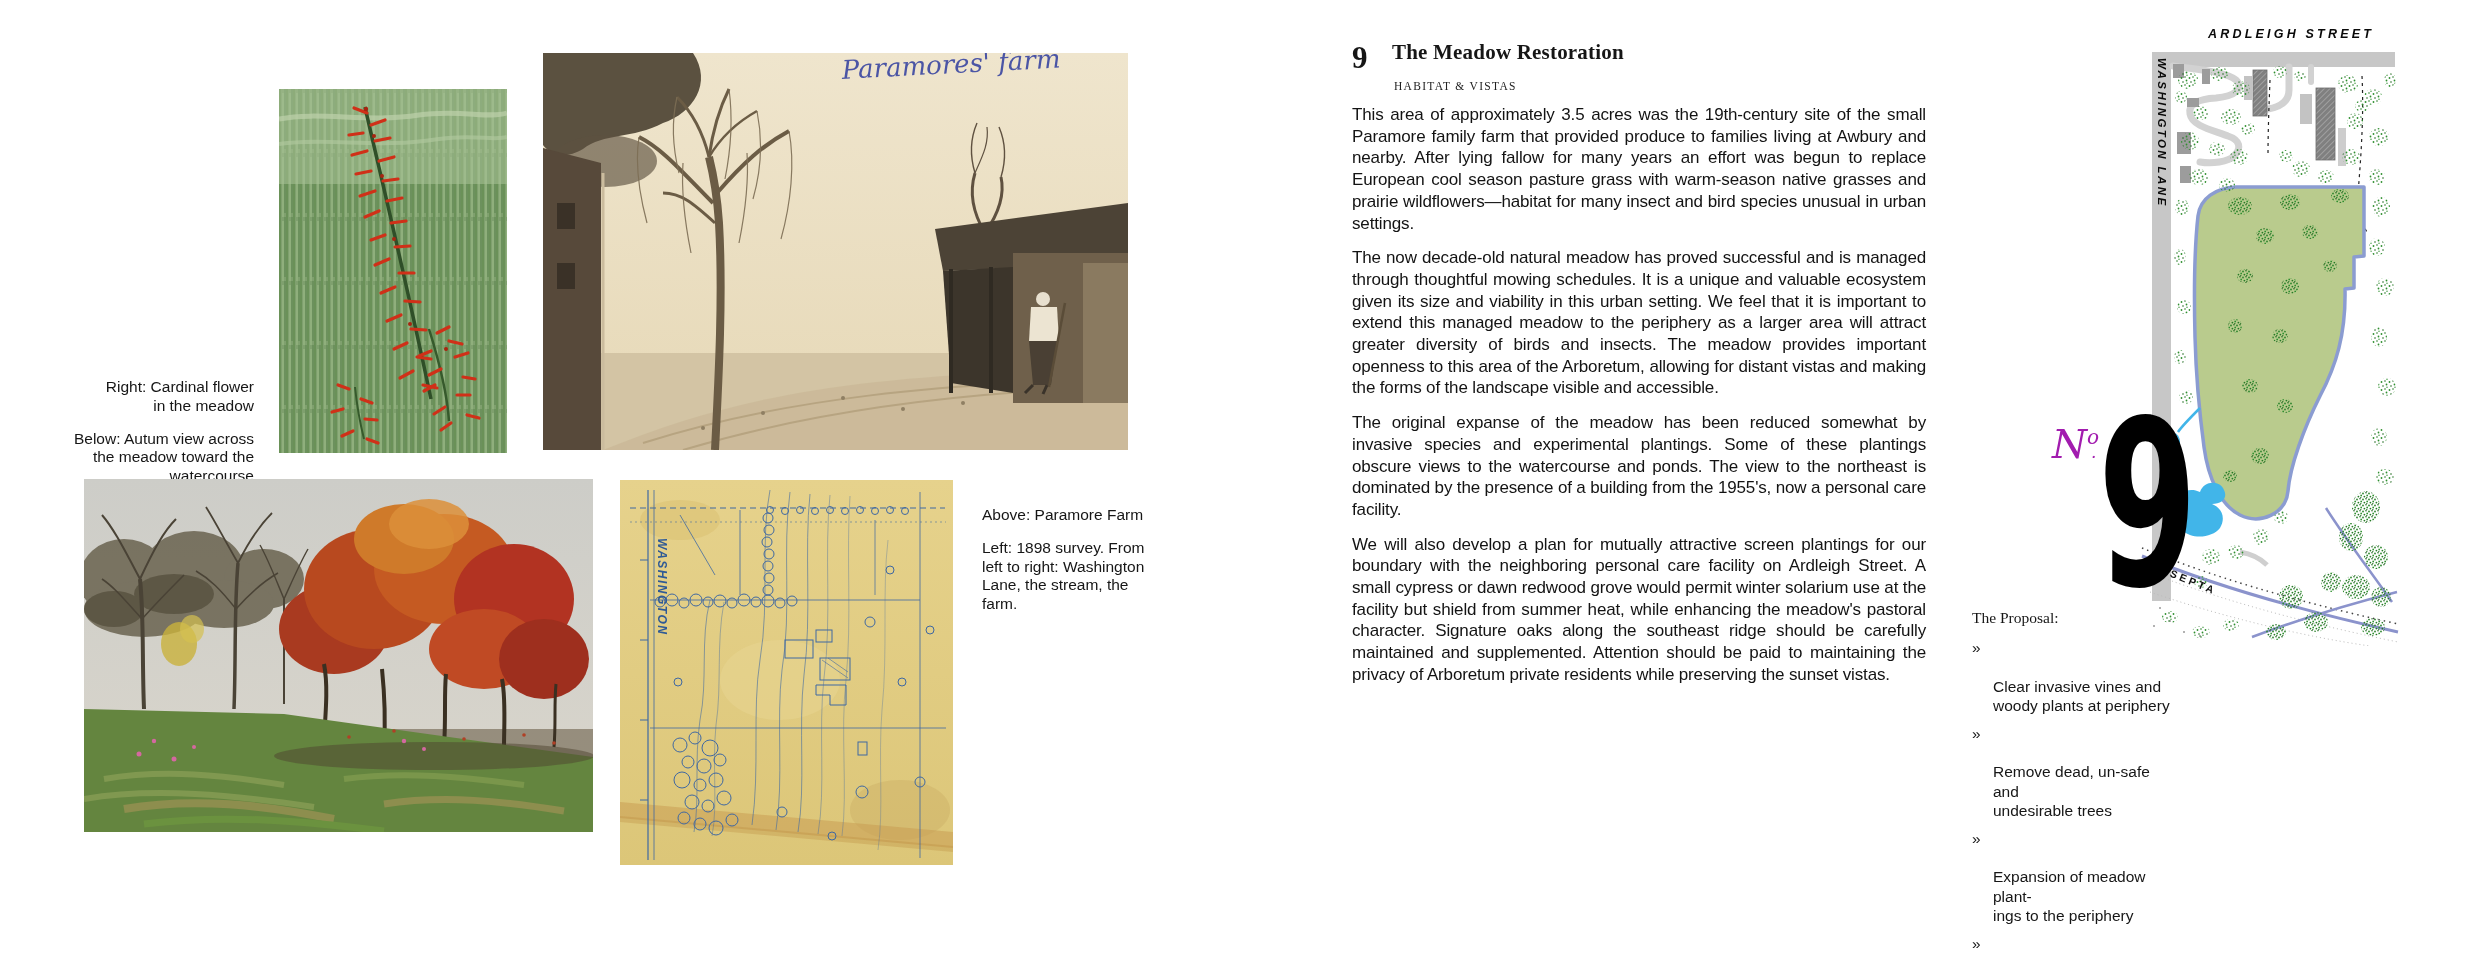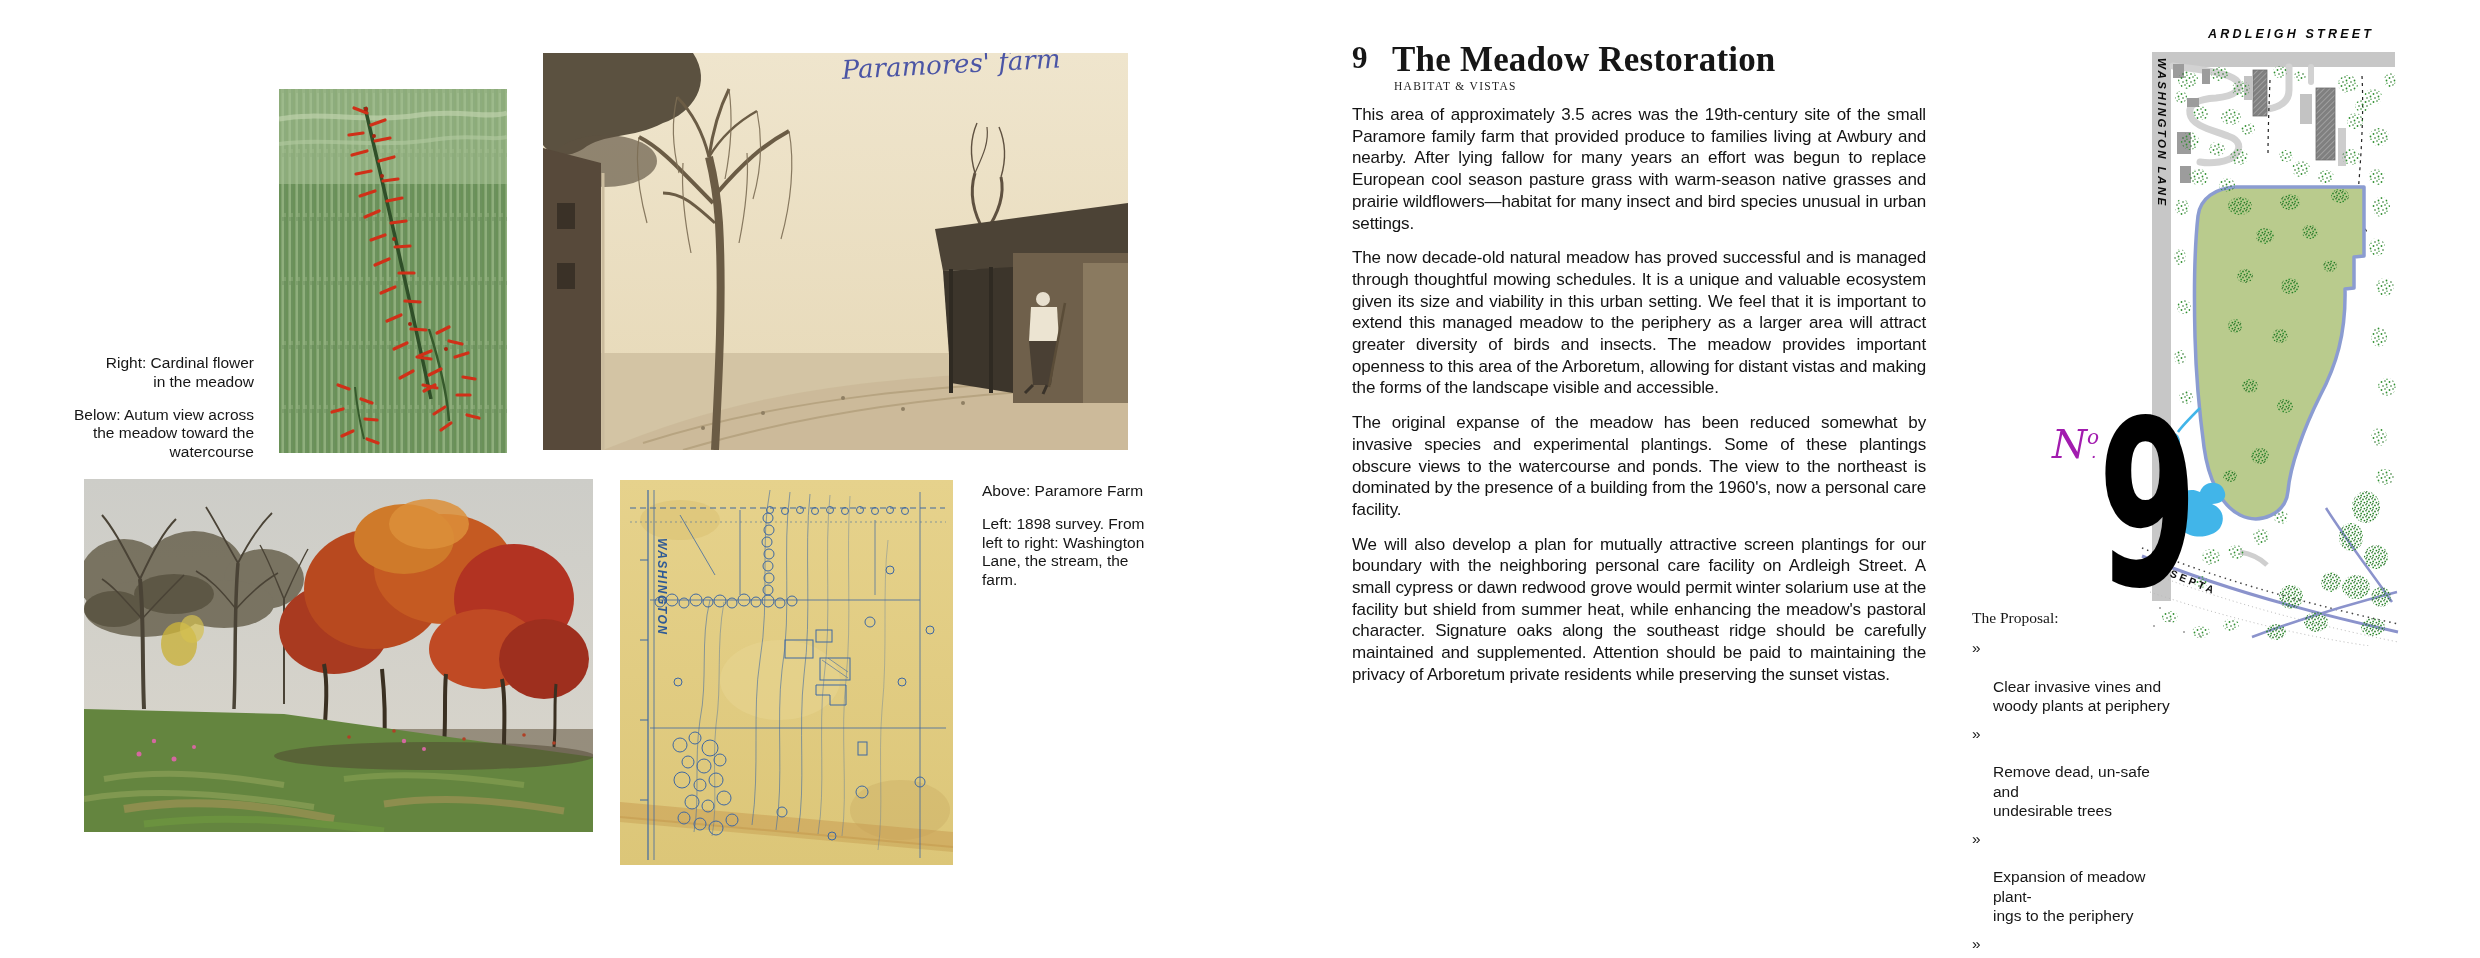--- a/index.html
+++ b/index.html
@@ -2,36 +2,36 @@
 <html><head>
 <meta charset="utf-8">
 <style>
   html,body{margin:0;padding:0;background:#ffffff;}
   .page{position:relative;width:2480px;height:958px;background:#ffffff;overflow:hidden;
         font-family:"Liberation Sans",sans-serif;color:#161616;}
   .photo{position:absolute;overflow:hidden;}
   .photo svg{display:block;width:100%;height:100%;}
 
   
-  .cap{font-size:15.5px;line-height:18.8px;white-space:pre-line;color:#161616;}
+  .cap{font-size:15.5px;line-height:18.8px;white-space:pre-line;color:#161616;margin-top:24px;}
   .cap-left{position:absolute;left:58px;top:354px;width:196px;text-align:right;}
   .cap-left .cap + .cap{margin-top:14px;}
   .cap-survey{position:absolute;left:982px;top:482px;width:175px;text-align:left;}
   .cap-survey .cap + .cap{margin-top:14px;}
 
   
   .handwriting{position:absolute;left:298px;top:2px;
      font-family:"DejaVu Serif",serif;font-style:italic;font-size:26px;
      color:#4b55a5;transform:rotate(-3deg);transform-origin:left top;white-space:nowrap;}
 
   
   .chap-num{position:absolute;left:1352px;top:40px;
      font-family:"Liberation Serif",serif;font-weight:700;font-size:31px;}
   .chap-title{position:absolute;left:1392px;top:40px;
-     font-family:"Liberation Serif",serif;font-weight:700;font-size:35px;letter-spacing:.2px;}
+     font-family:"Liberation Serif",serif;font-weight:700;font-size:21px;letter-spacing:.2px;}
   .chap-sub{position:absolute;left:1394px;top:80px;
      font-family:"Liberation Serif",serif;font-size:11.5px;letter-spacing:1.3px;color:#222;}
   .body-col{position:absolute;left:1352px;top:104px;width:574px;
      font-size:17px;line-height:21.7px;letter-spacing:-0.15px;text-align:justify;color:#131313;}
   .body-col p{margin:0 0 13px 0;}
 
   
   .proposal{position:absolute;left:1972px;top:608px;width:202px;font-size:15.5px;line-height:19.2px;}
   .proposal-heading{margin:0 0 11px 0;font-family:Liberation Serif, serif;}
   .proposal-item{position:relative;padding-left:21px;margin-bottom:9px;white-space:pre-line;}
@@ -406,21 +406,21 @@
 farm.</div>
   </div>
 
   <div class="chap-num">9</div>
   <div class="chap-title">The Meadow Restoration</div>
   <div class="chap-sub">HABITAT &amp; VISTAS</div>
 
   <div class="body-col">
     <p>This area of approximately 3.5 acres was the 19th-century site of the small Paramore family farm that provided produce to families living at Awbury and nearby.  After lying fallow for many years an effort was begun to replace European cool season pasture grass with warm-season native grasses and prairie wildflowers—habitat for many insect and bird species unusual in urban settings.</p>
     <p>The now decade-old natural meadow has proved successful and is managed through thoughtful mowing schedules.  It is a unique and valuable ecosystem given its size and viability in this urban setting.  We feel that it is important to extend this managed meadow to the periphery as a larger area will attract greater diversity of birds and insects.  The meadow provides important openness to this area of the Arboretum, allowing for distant vistas and making the forms of the landscape visible and accessible.</p>
-    <p>The original expanse of the meadow has been reduced somewhat by invasive species and experimental plantings.  Some of these plantings obscure views to the watercourse and ponds.  The view to the northeast is dominated by the presence of a building from the 1960's, now a personal care facility.</p>
+    <p>The original expanse of the meadow has been reduced somewhat by invasive species and experimental plantings.  Some of these plantings obscure views to the watercourse and ponds.  The view to the northeast is dominated by the presence of a building from the 1955's, now a personal care facility.</p>
     <p>We will also develop a plan for mutually attractive screen plantings for our boundary with the neighboring personal care facility on Ardleigh Street.  A small cypress or dawn redwood grove would permit winter solarium use at the facility but shield from summer heat, while enhancing the meadow's pastoral character.  Signature oaks along the southeast ridge should be carefully maintained and supplemented.  Attention should be paid to maintaining the privacy of Arboretum private residents while preserving the sunset vistas.</p>
   </div>
 
   <div class="proposal">
     <div class="proposal-heading">The Proposal:</div>
     <div class="proposal-item">
       <span class="bullet">»</span>
       <span>Clear invasive vines and
 woody plants at periphery</span>
     </div>

